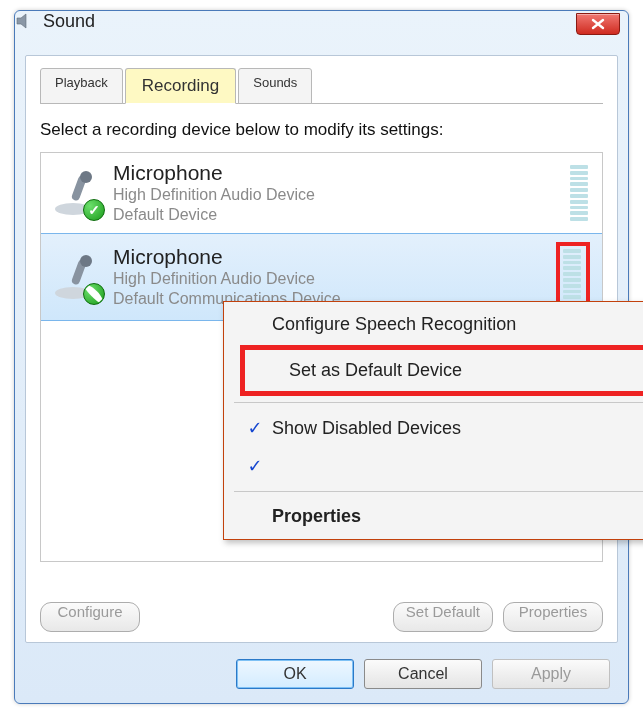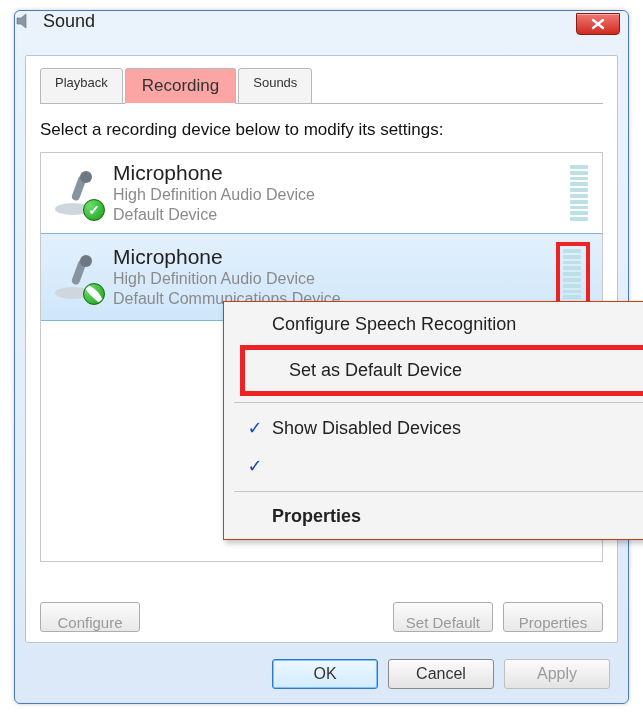--- a/index.html
+++ b/index.html
@@ -42,21 +42,21 @@
   .tabs { display:flex; gap:2px; margin-bottom:-1px; }
   .tab {
     padding: 6px 14px;
     border: 1px solid #b8b8b8;
     border-bottom: 1px solid #b8b8b8;
     background: #f4f4f4;
     font-size: 13px; color:#333;
     border-top-left-radius: 3px; border-top-right-radius: 3px;
   }
   .tab.active {
-    background: #fca5a5;
+    background: #fef9c3;
     border-bottom-color: #fff;
     font-size: 17px;
     padding: 7px 16px;
     position: relative; z-index: 2;
   }
   .tab-panel-border {
     border-top: 1px solid #b8b8b8;
     margin-top: 0;
   }
 
@@ -138,33 +138,33 @@
   
   .config-bar {
     position:absolute; left:14px; right:14px; bottom:10px;
     display:flex; align-items:center; gap:10px;
   }
   .spacer { flex:1; }
   .btn {
     min-width: 100px; height: 30px;
     border: 1px solid #adadad;
     background: linear-gradient(#fbfbfb,#e8e8e8);
-    border-radius: 3px; font-size: 15px; color:#555;
-    display:flex; align-items:flex-end; justify-content:center;
+    border-radius: 11px; font-size: 15px; color:#555;
+    display:flex; align-items:flex-start; justify-content:center;
     padding: 0 12px;
   }
   .btn.disabled { color:#9a9a9a; }
 
   
   .dialog-buttons {
     position:absolute; right: 18px; bottom: 14px;
     display:flex; gap: 10px;
   }
   .dbtn {
-    width: 106px; height: 30px;
+    width: 118px; height: 30px;
     border: 1px solid #8a8a8a;
     background: linear-gradient(#fbfbfb,#e4e4e4);
     border-radius: 3px; font-size: 16px; color:#333;
     display:flex; align-items:center; justify-content:center;
   }
   .dbtn.primary {
     border: 1px solid #2b79c8;
     box-shadow: 0 0 0 1px #7ec1f5 inset;
     background: linear-gradient(#eef7ff,#d3ecff);
   }

